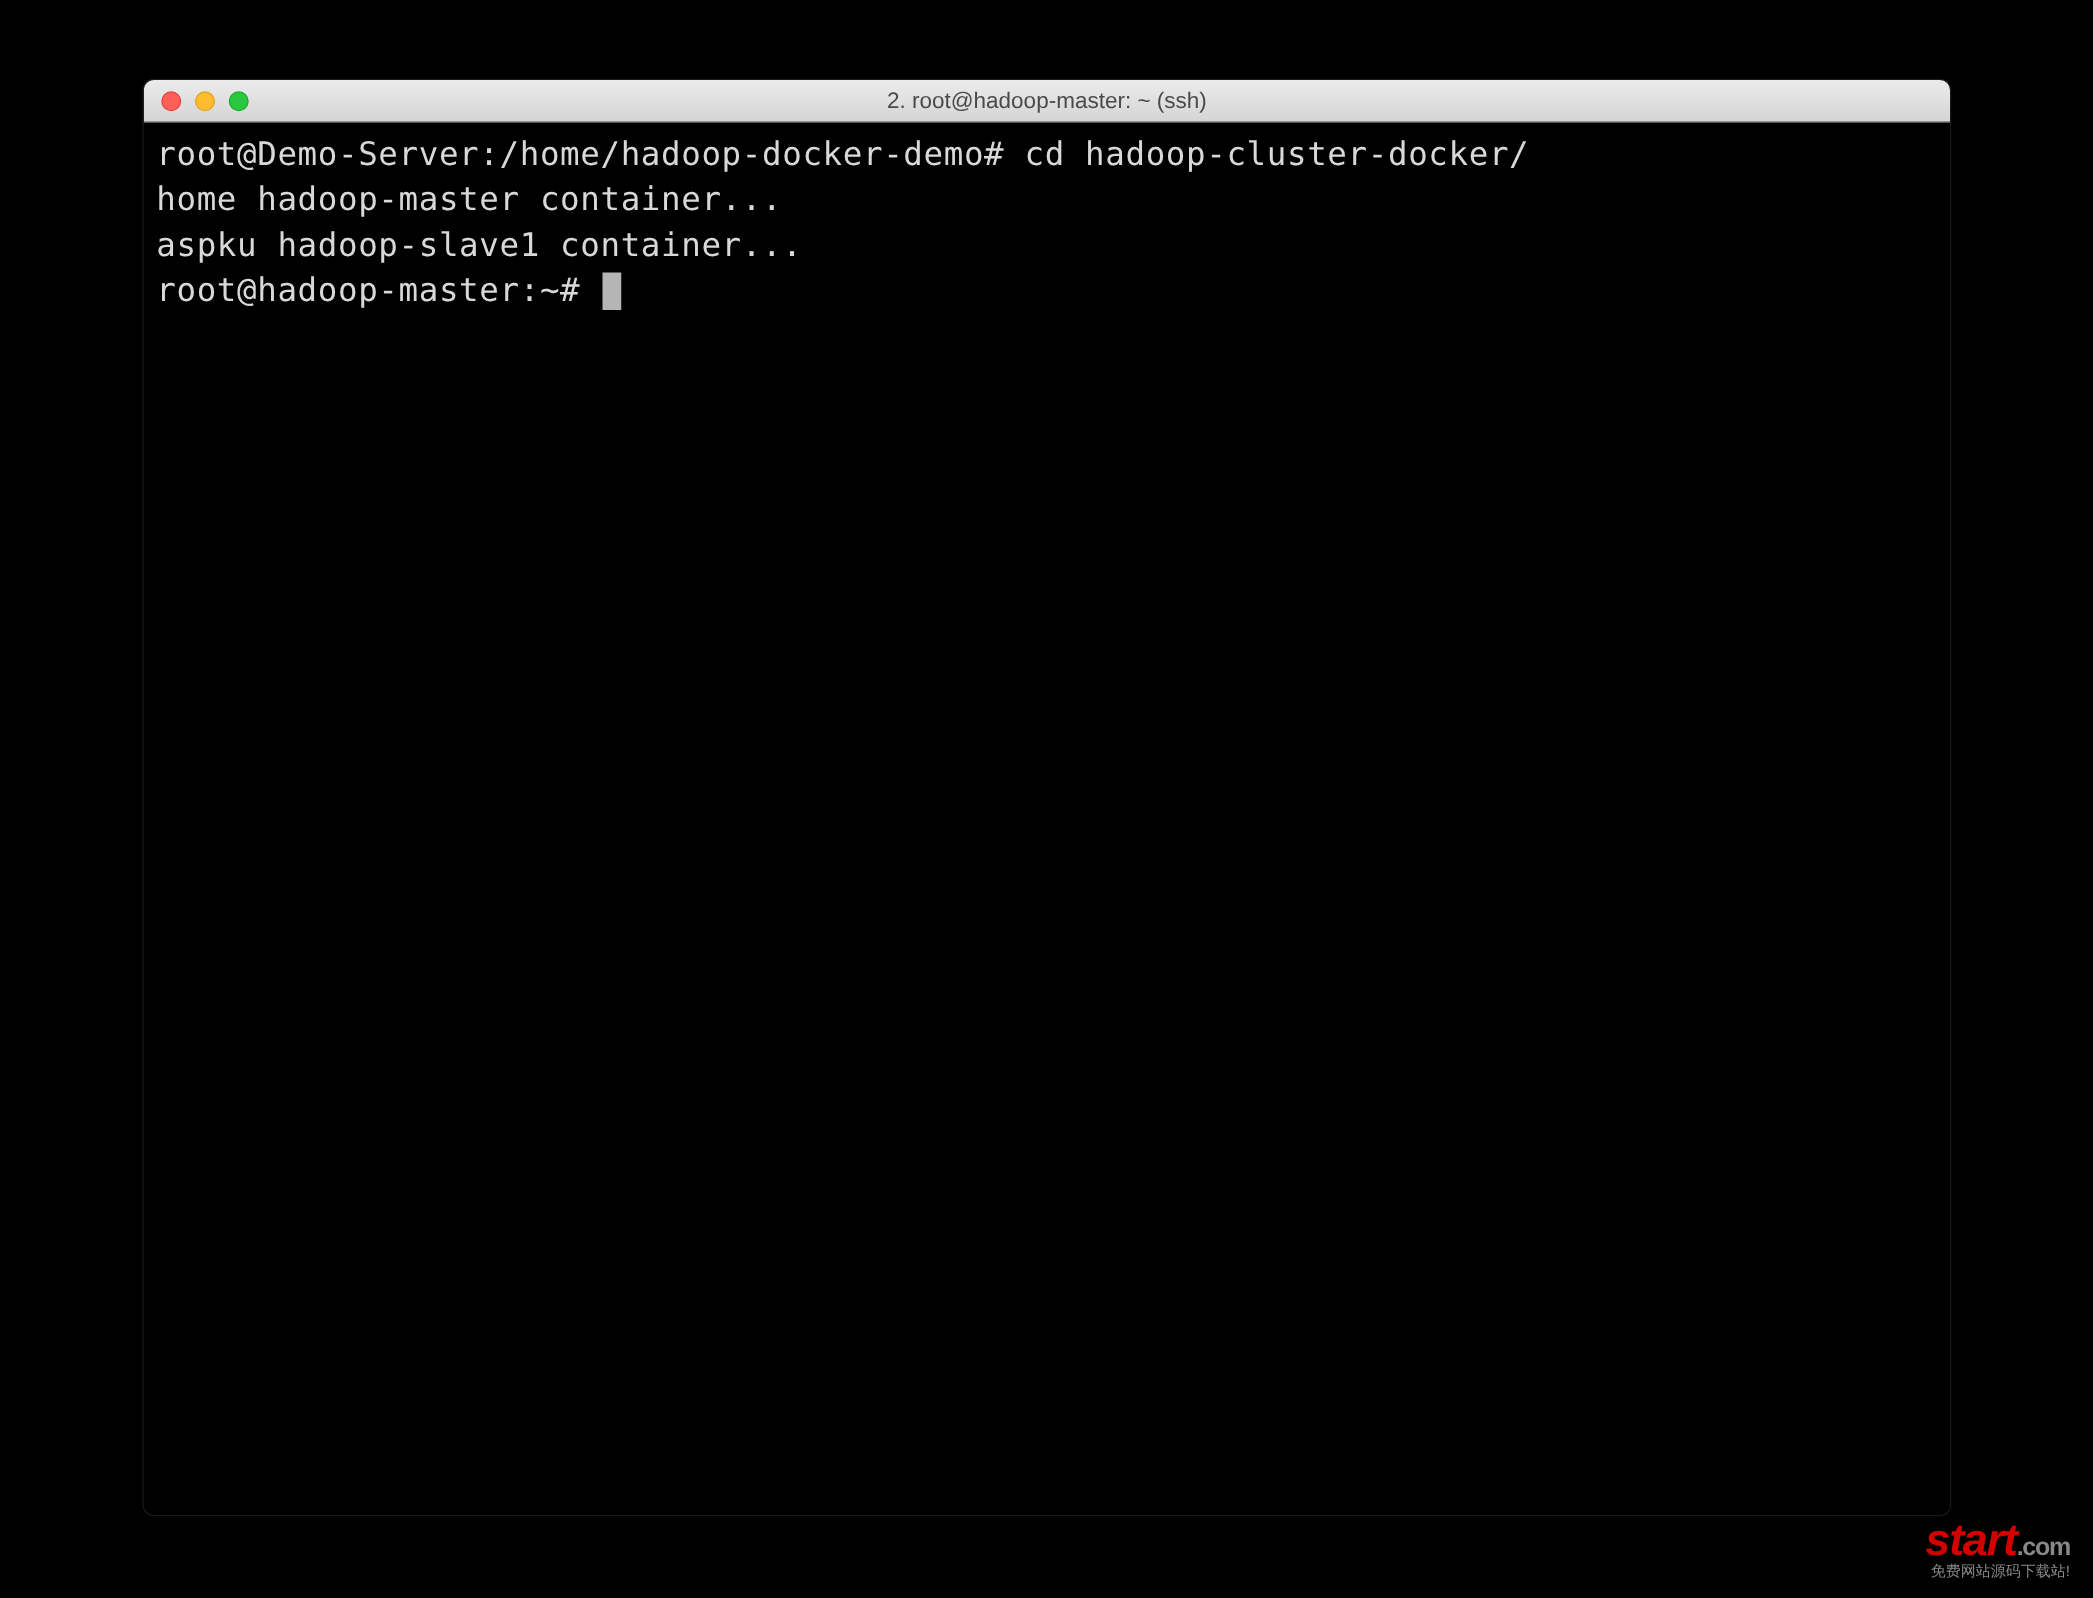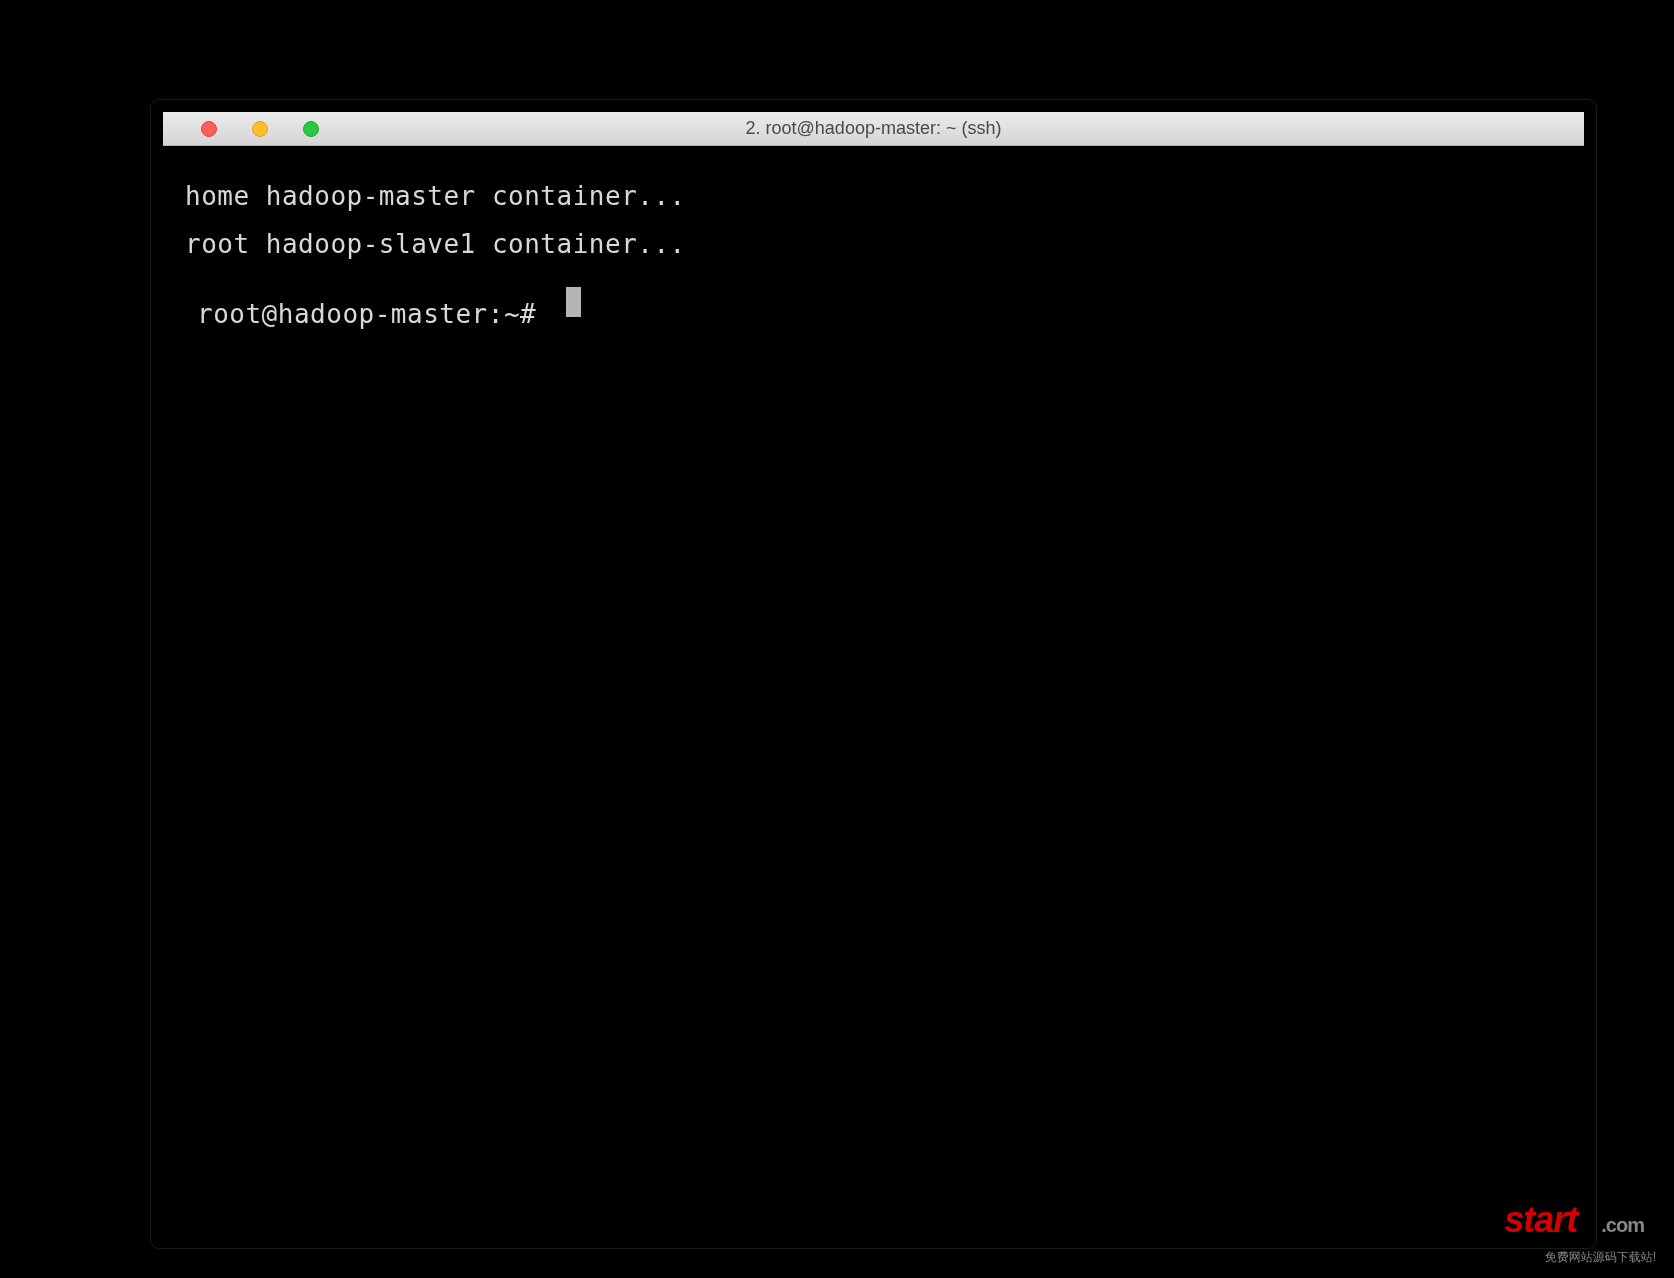--- a/index.html
+++ b/index.html
@@ -1,16 +1,16 @@
 <!DOCTYPE html>
 <html><head>
   <meta charset="utf-8">
   <style>
     * {
-      margin: 12px;
+      margin: 0;
       padding: 0;
       box-sizing: border-box;
     }
     body {
       background: #000000;
       width: 1674px;
       height: 1278px;
       position: relative;
       font-family: "Menlo", "Monaco", "Consolas", monospace;
     }
@@ -123,22 +123,23 @@
 <div class="terminal-window">
   <div class="title-bar">
     <div class="traffic-lights">
       <div class="traffic-light close"></div>
       <div class="traffic-light minimize"></div>
       <div class="traffic-light maximize"></div>
     </div>
     <div class="window-title">2. root@hadoop-master: ~ (ssh)</div>
   </div>
   <div class="terminal-body">
+    <div class="terminal-line">root@Demo-Server:/home/hadoop-docker-demo# cd hadoop-cluster-docker/</div>
     <div class="terminal-line">home hadoop-master container...</div>
-    <div class="terminal-line">root hadoop-slave1 container...</div>
+    <div class="terminal-line">aspku hadoop-slave1 container...</div>
     <div class="terminal-line"><span>root@hadoop-master:~# </span><span class="cursor"></span></div>
   </div>
 </div>
 
 <div class="watermark">
   <div class="watermark-main">
     <span class="wm-red">start</span><span class="wm-gray">.com</span>
   </div>
   <div class="watermark-sub">免费网站源码下载站!</div>
 </div>

